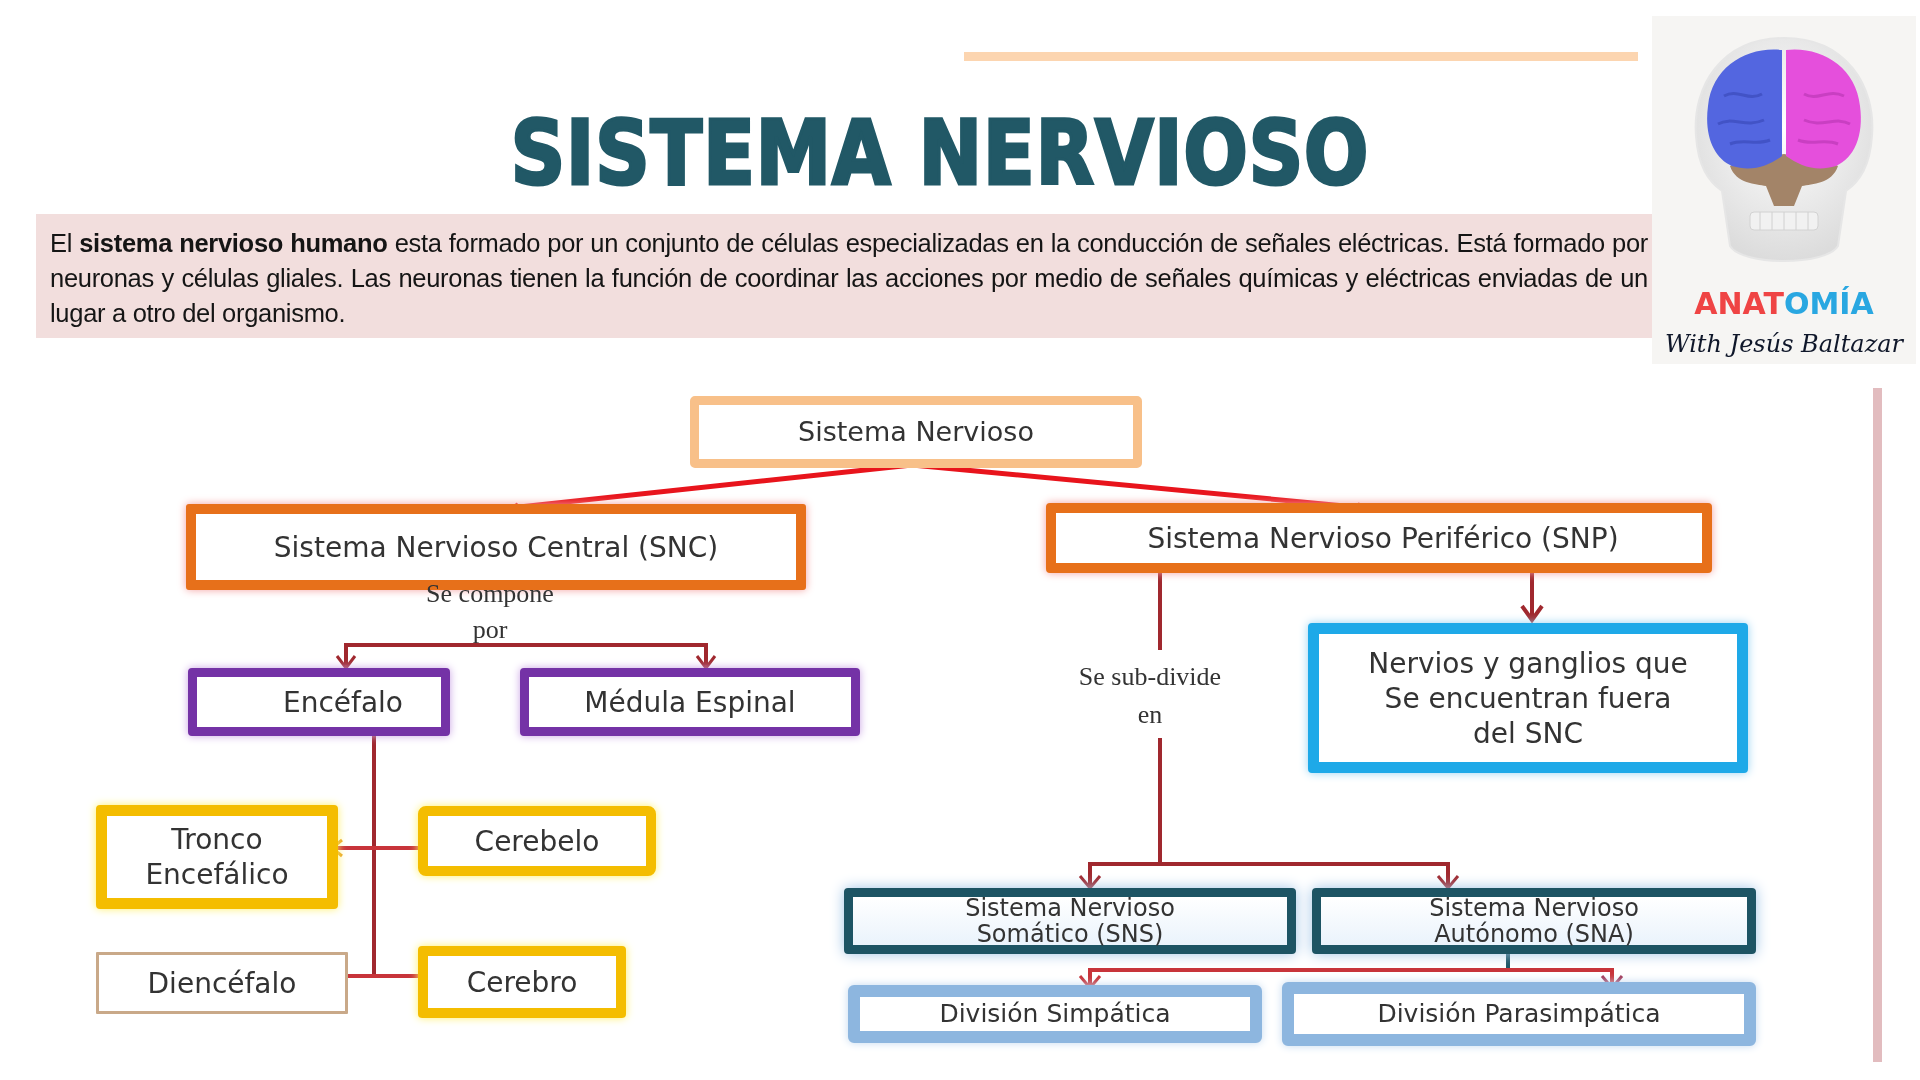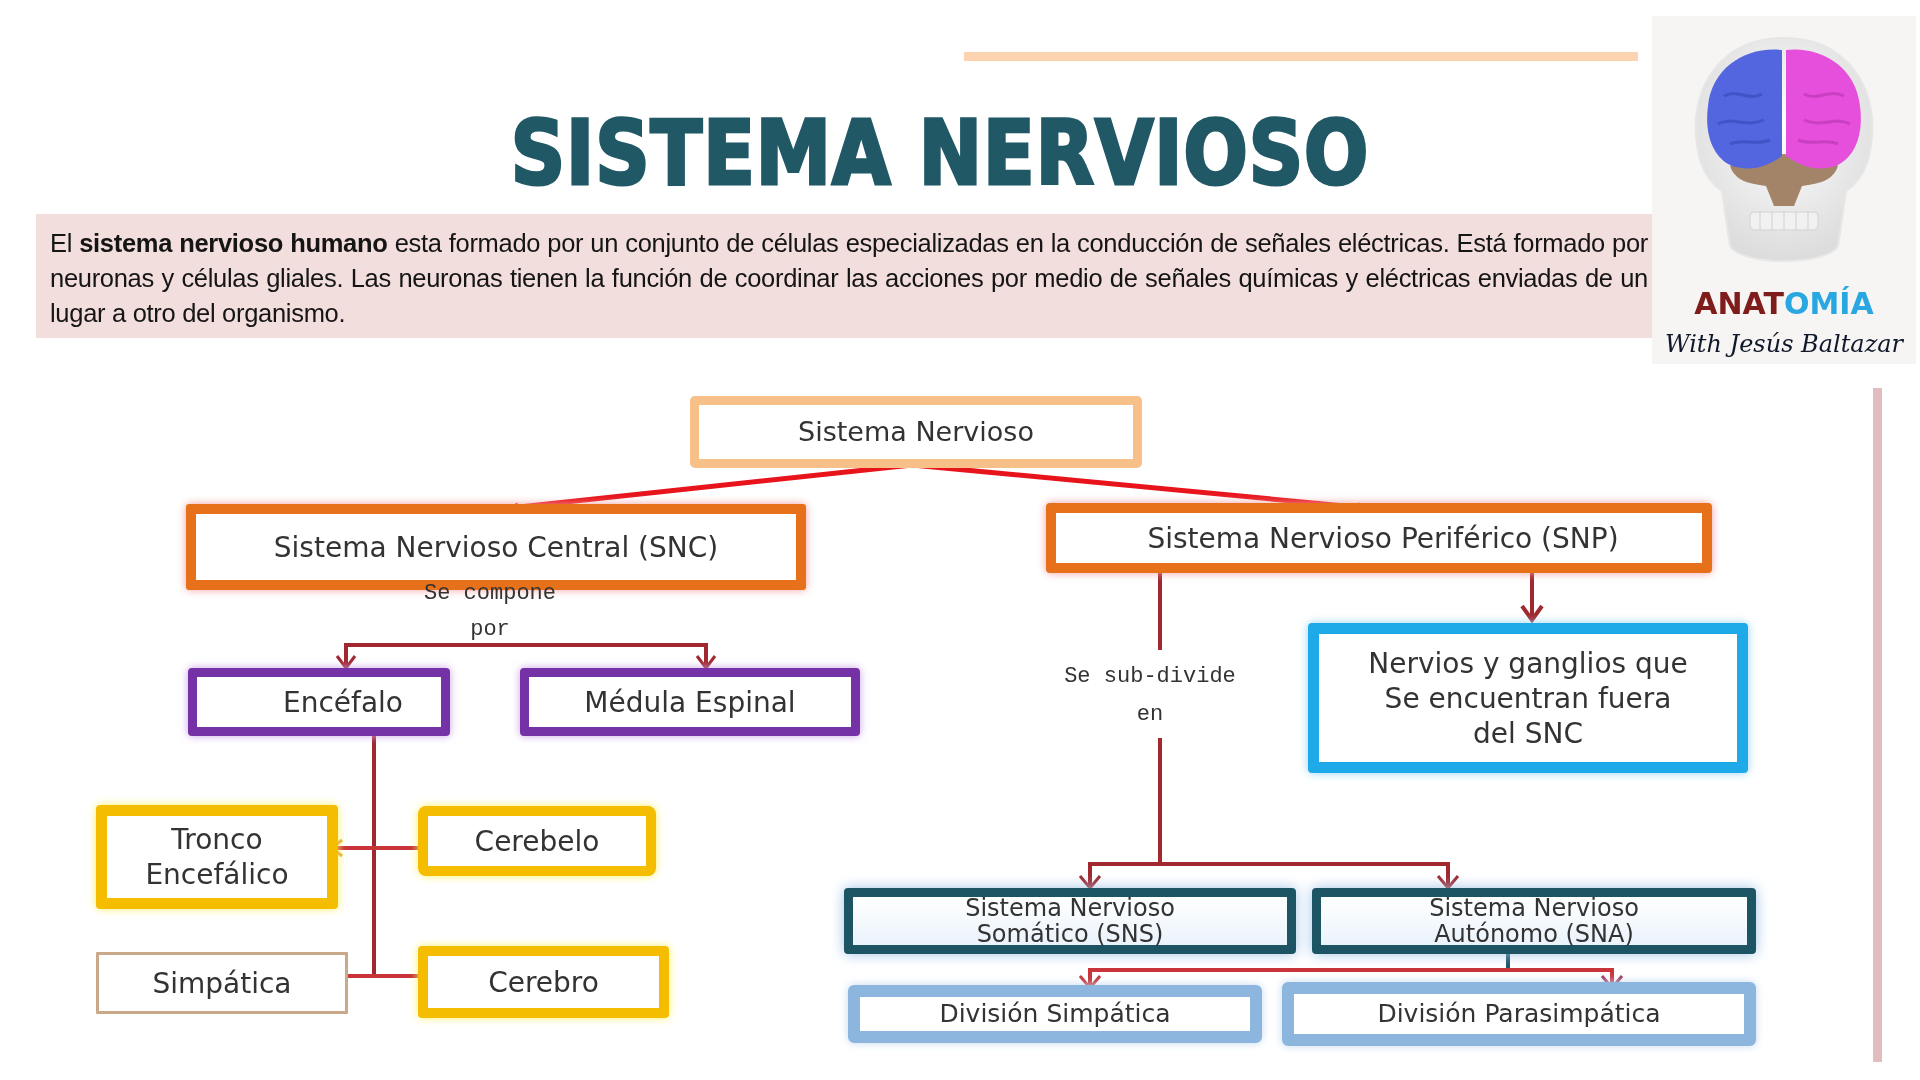--- a/index.html
+++ b/index.html
@@ -6,41 +6,41 @@
     body { width:1920px; height:1080px; background:#ffffff; position:relative; overflow:hidden; font-family:"DejaVu Sans", sans-serif; }
     .abs { position:absolute; }
     #accent-line { left:964px; top:52px; width:674px; height:9px; background:#fcd5b0; }
     #page-title { left:0; top:104px; width:1920px; text-align:center; font-family:"DejaVu Sans", sans-serif; font-weight:900; font-size:84px; letter-spacing:1px; color:#215866; transform:scaleY(1.05); line-height:100px; }
     #title-inner { display:inline-block; margin-left:-40px; font-stretch:condensed; -webkit-text-stroke:3px #215866; }
     #intro-box { left:36px; top:214px; width:1626px; height:124px; background:#f2dedd; }
     #intro-text { left:50px; top:226px; width:1598px; font-family:"Liberation Sans", sans-serif; font-size:25.5px; line-height:35px; color:#151515; text-align:justify; letter-spacing:-0.3px; }
     #intro-text b { font-weight:bold;margin-top:24px; }
     #logo-panel { left:1652px; top:16px; width:264px; height:348px; background:#f6f5f3; }
     #logo-brand { left:1652px; top:286px; width:264px; text-align:center; font-family:"DejaVu Sans", sans-serif; font-weight:900; font-size:30px; letter-spacing:0px; }
-    #logo-brand .dark { color:#7f1d1d; }
+    #logo-brand .dark { color:#ef4444; }
     #logo-brand .blue { color:#29a7e1; }
     #logo-sub { left:1652px; top:330px; width:264px; text-align:center; font-family:"DejaVu Serif", serif; font-style:italic; font-size:24px; color:#0f172a; }
     #side-rule { left:1873px; top:388px; width:9px; height:674px; background:#e2bcbf; }
 
     .node { position:absolute; box-sizing:border-box; background:#fff; display:flex; align-items:center; justify-content:center; text-align:center; color:#333; font-family:"DejaVu Sans", sans-serif; line-height:1.25; }
     .n-root { left:690px; top:396px; width:452px; height:72px; border:9px solid #f8c089; border-radius:5px; font-size:27px; }
     .n-snc { left:186px; top:504px; width:620px; height:86px; border:10px solid #e7701a; border-radius:3px; font-size:28px; box-shadow:0 0 8px #f3a0a0; }
     .n-snp { left:1046px; top:503px; width:666px; height:70px; border:10px solid #e7701a; border-radius:4px; font-size:28px; box-shadow:0 0 8px #f3a0a0;padding-left:8px; }
     .n-enc { left:188px; top:668px; width:262px; height:68px; border:9px solid #7432a6; border-radius:4px; font-size:28px; box-shadow:0 0 8px #c9a2e4;padding-left:48px; }
     .n-med { left:520px; top:668px; width:340px; height:68px; border:9px solid #7432a6; border-radius:4px; font-size:28px; box-shadow:0 0 8px #c9a2e4; }
     .n-nerv { left:1308px; top:623px; width:440px; height:150px; border:11px solid #1ea9e8; border-radius:4px; font-size:28px; box-shadow:0 0 10px #97d2f2; }
     .n-tronco { left:96px; top:805px; width:242px; height:104px; border:11px solid #f4bd00; border-radius:4px; font-size:28px; box-shadow:0 0 8px #fff06a; }
     .n-cerebelo { left:418px; top:806px; width:238px; height:70px; border:10px solid #f4bd00; border-radius:8px; font-size:28px; box-shadow:0 0 8px #fff06a; }
     .n-dien { left:96px; top:952px; width:252px; height:62px; border:3px solid #c9a989; border-radius:1px; font-size:28px; }
-    .n-cerebro { left:418px; top:946px; width:251px; height:72px; border:10px solid #f4bd00; border-radius:4px; font-size:28px; box-shadow:0 0 8px #fff06a; }
+    .n-cerebro { left:418px; top:946px; width:208px; height:72px; border:10px solid #f4bd00; border-radius:4px; font-size:28px; box-shadow:0 0 8px #fff06a; }
     .n-sns { left:844px; top:888px; width:452px; height:66px; border:9px solid #1d5464; border-radius:4px; font-size:24px; line-height:1.1; box-shadow:0 0 14px #9fc3e6; background:linear-gradient(#fff,#eaf3fc); }
     .n-sna { left:1312px; top:888px; width:444px; height:66px; border:9px solid #1d5464; border-radius:4px; font-size:24px; line-height:1.1; box-shadow:0 0 14px #9fc3e6; background:linear-gradient(#fff,#eaf3fc); }
     .n-simp { left:848px; top:985px; width:414px; height:58px; border:12px solid #8db6df; border-radius:6px; font-size:25px; box-shadow:0 0 8px #c3d9ef; }
     .n-para { left:1282px; top:982px; width:474px; height:64px; border:12px solid #8db6df; border-radius:6px; font-size:25px; box-shadow:0 0 8px #c3d9ef; }
-    .conn-label { position:absolute; text-align:center; color:#333; font-family:Liberation Mono, monospace; font-size:22px; line-height:36px; background:transparent; }
+    .conn-label { position:absolute; text-align:center; color:#333; font-family:Liberation Serif, serif; font-size:26px; line-height:36px; background:transparent; }
     #lbl-compone { left:360px; top:576px; width:260px; }
     #lbl-subdivide { left:1010px; top:658px; width:280px; line-height:38px; }
     svg#connectors { position:absolute; left:0; top:0; }
   </style>
 </head>
 <body>
 
 <div id="accent-line" class="abs"></div>
 <div id="page-title" class="abs"><span id="title-inner">SISTEMA NERVIOSO</span></div>
 
@@ -134,21 +134,21 @@
 <div class="node n-enc">Encéfalo</div>
 <div class="node n-med">Médula Espinal</div>
 
 <div class="node n-tronco">
   <div>
     <div>Tronco</div>
     <div>Encefálico</div>
   </div>
 </div>
 <div class="node n-cerebelo">Cerebelo</div>
-<div class="node n-dien">Simpática</div>
+<div class="node n-dien">Diencéfalo</div>
 <div class="node n-cerebro">Cerebro</div>
 
 <div class="node n-nerv">
   <div>
     <div>Nervios y ganglios que</div>
     <div>Se encuentran fuera</div>
     <div>del SNC</div>
   </div>
 </div>
 

